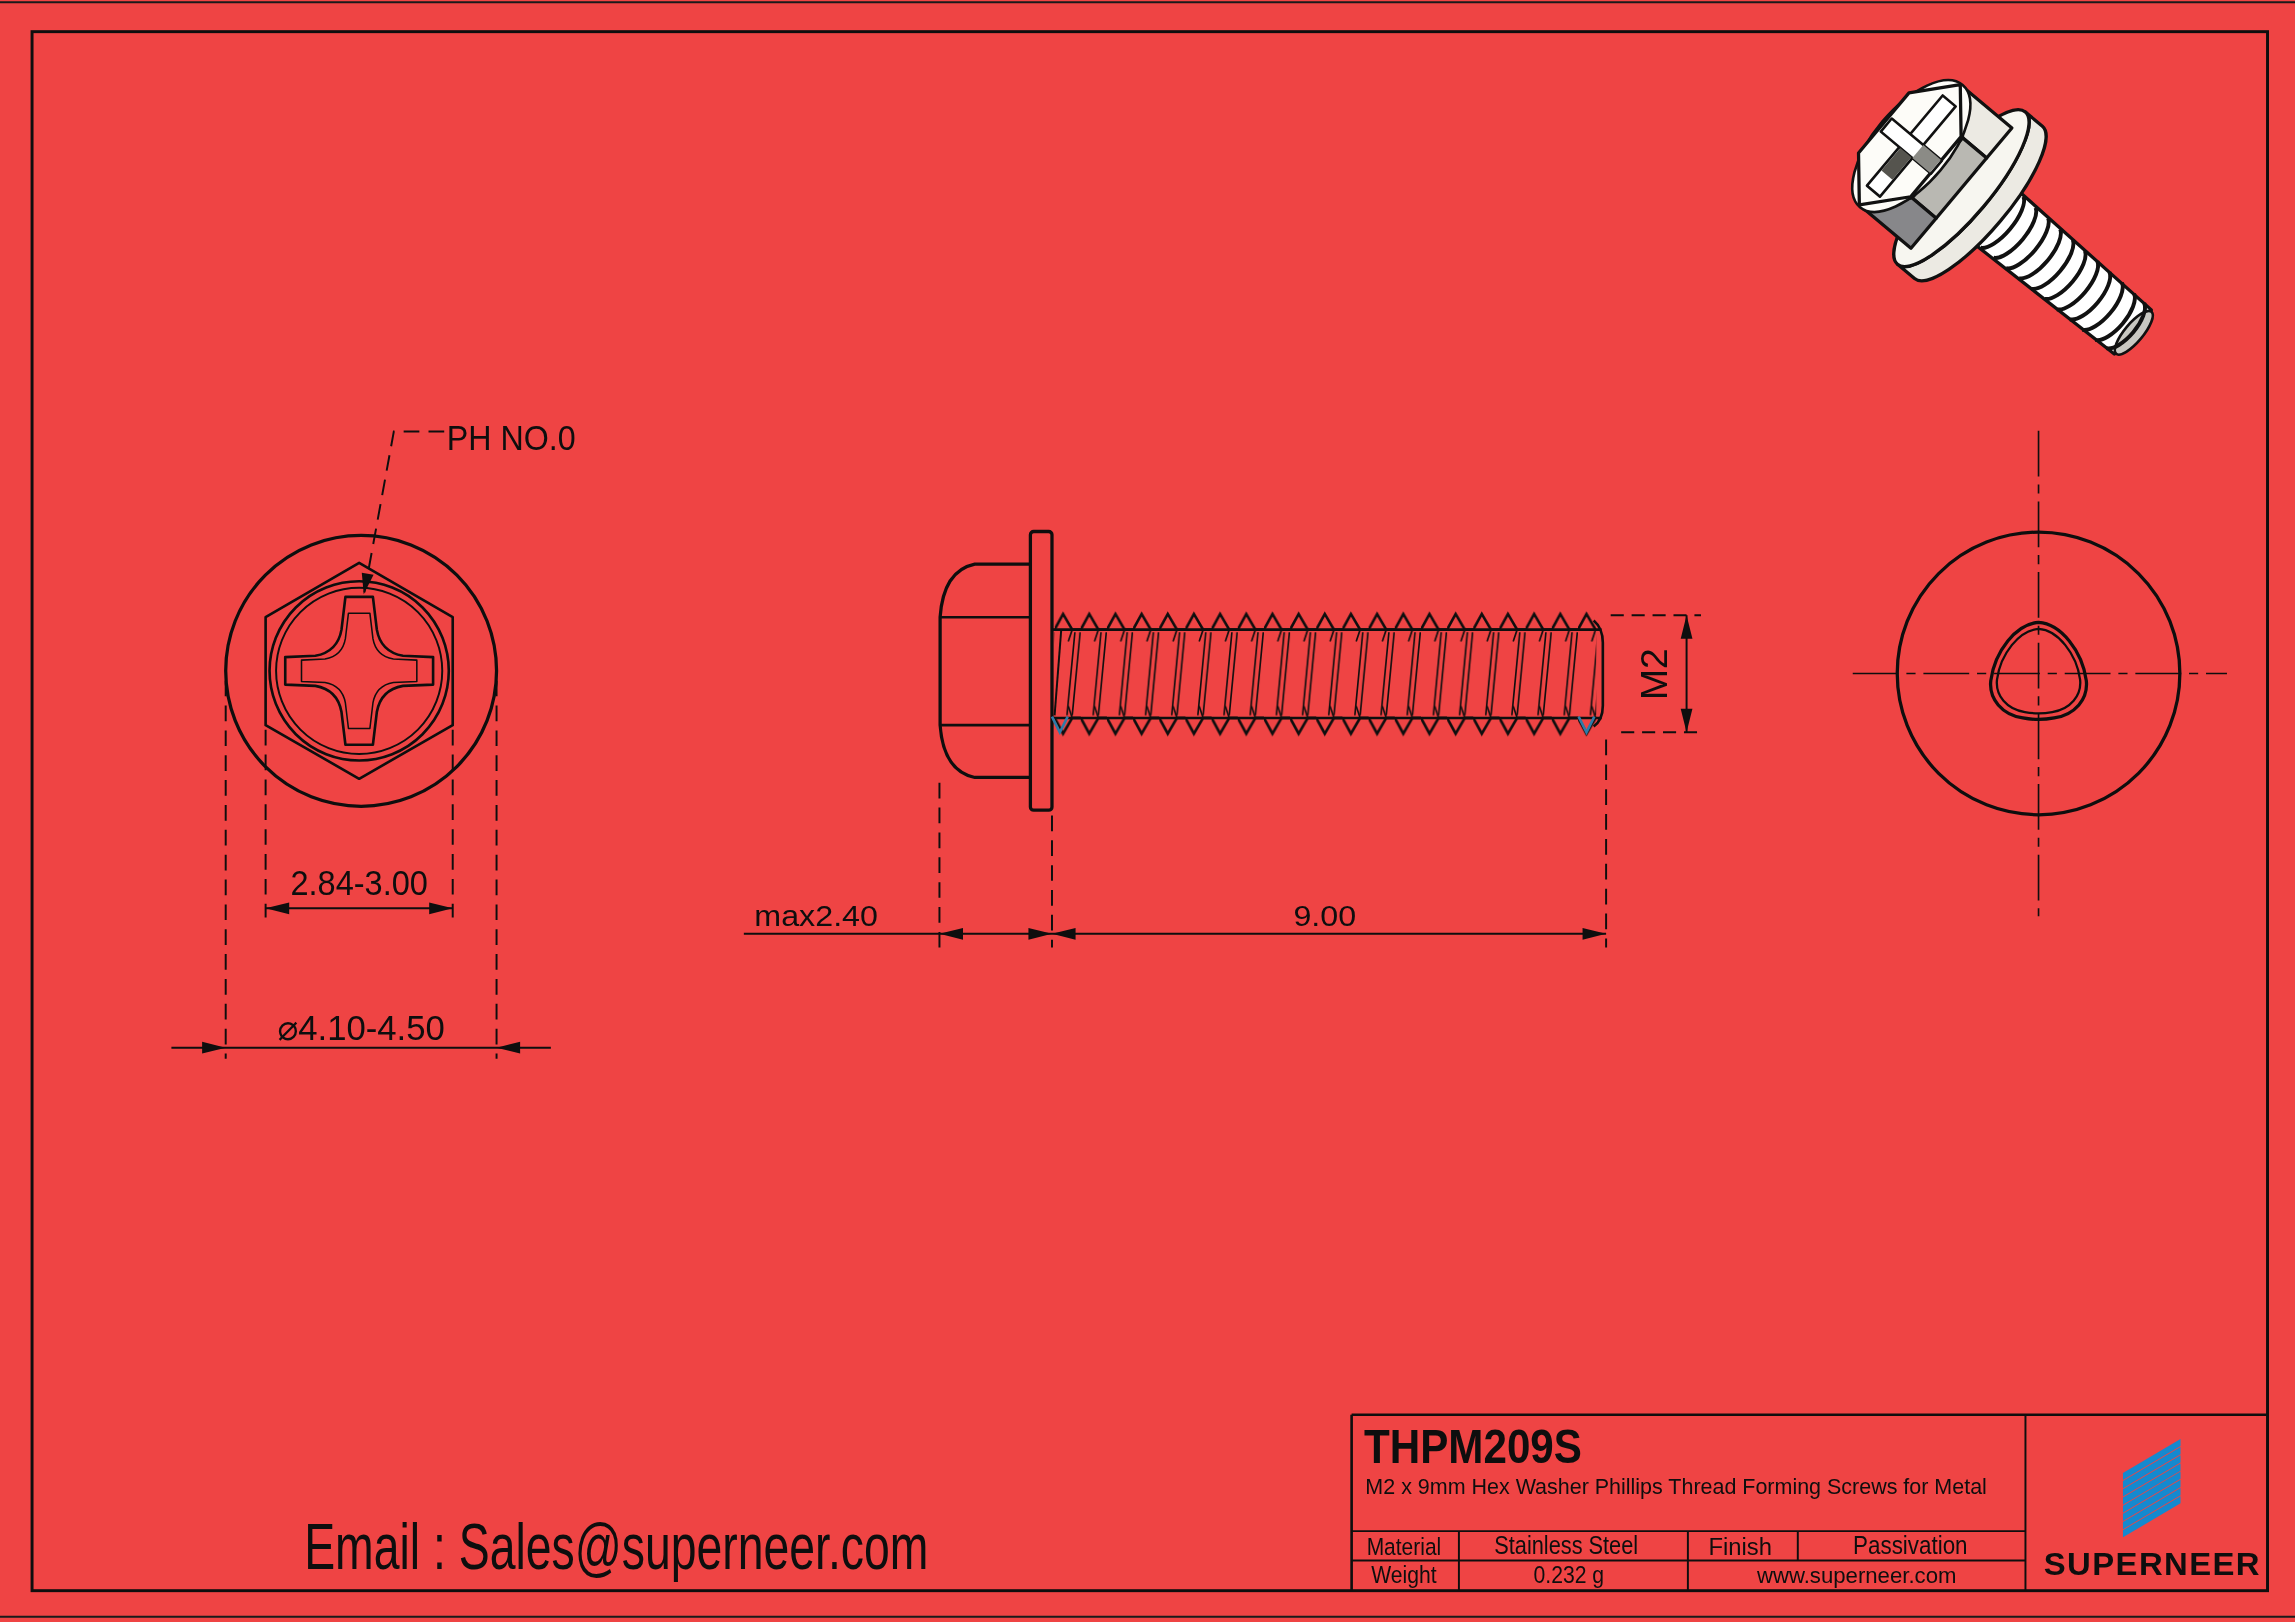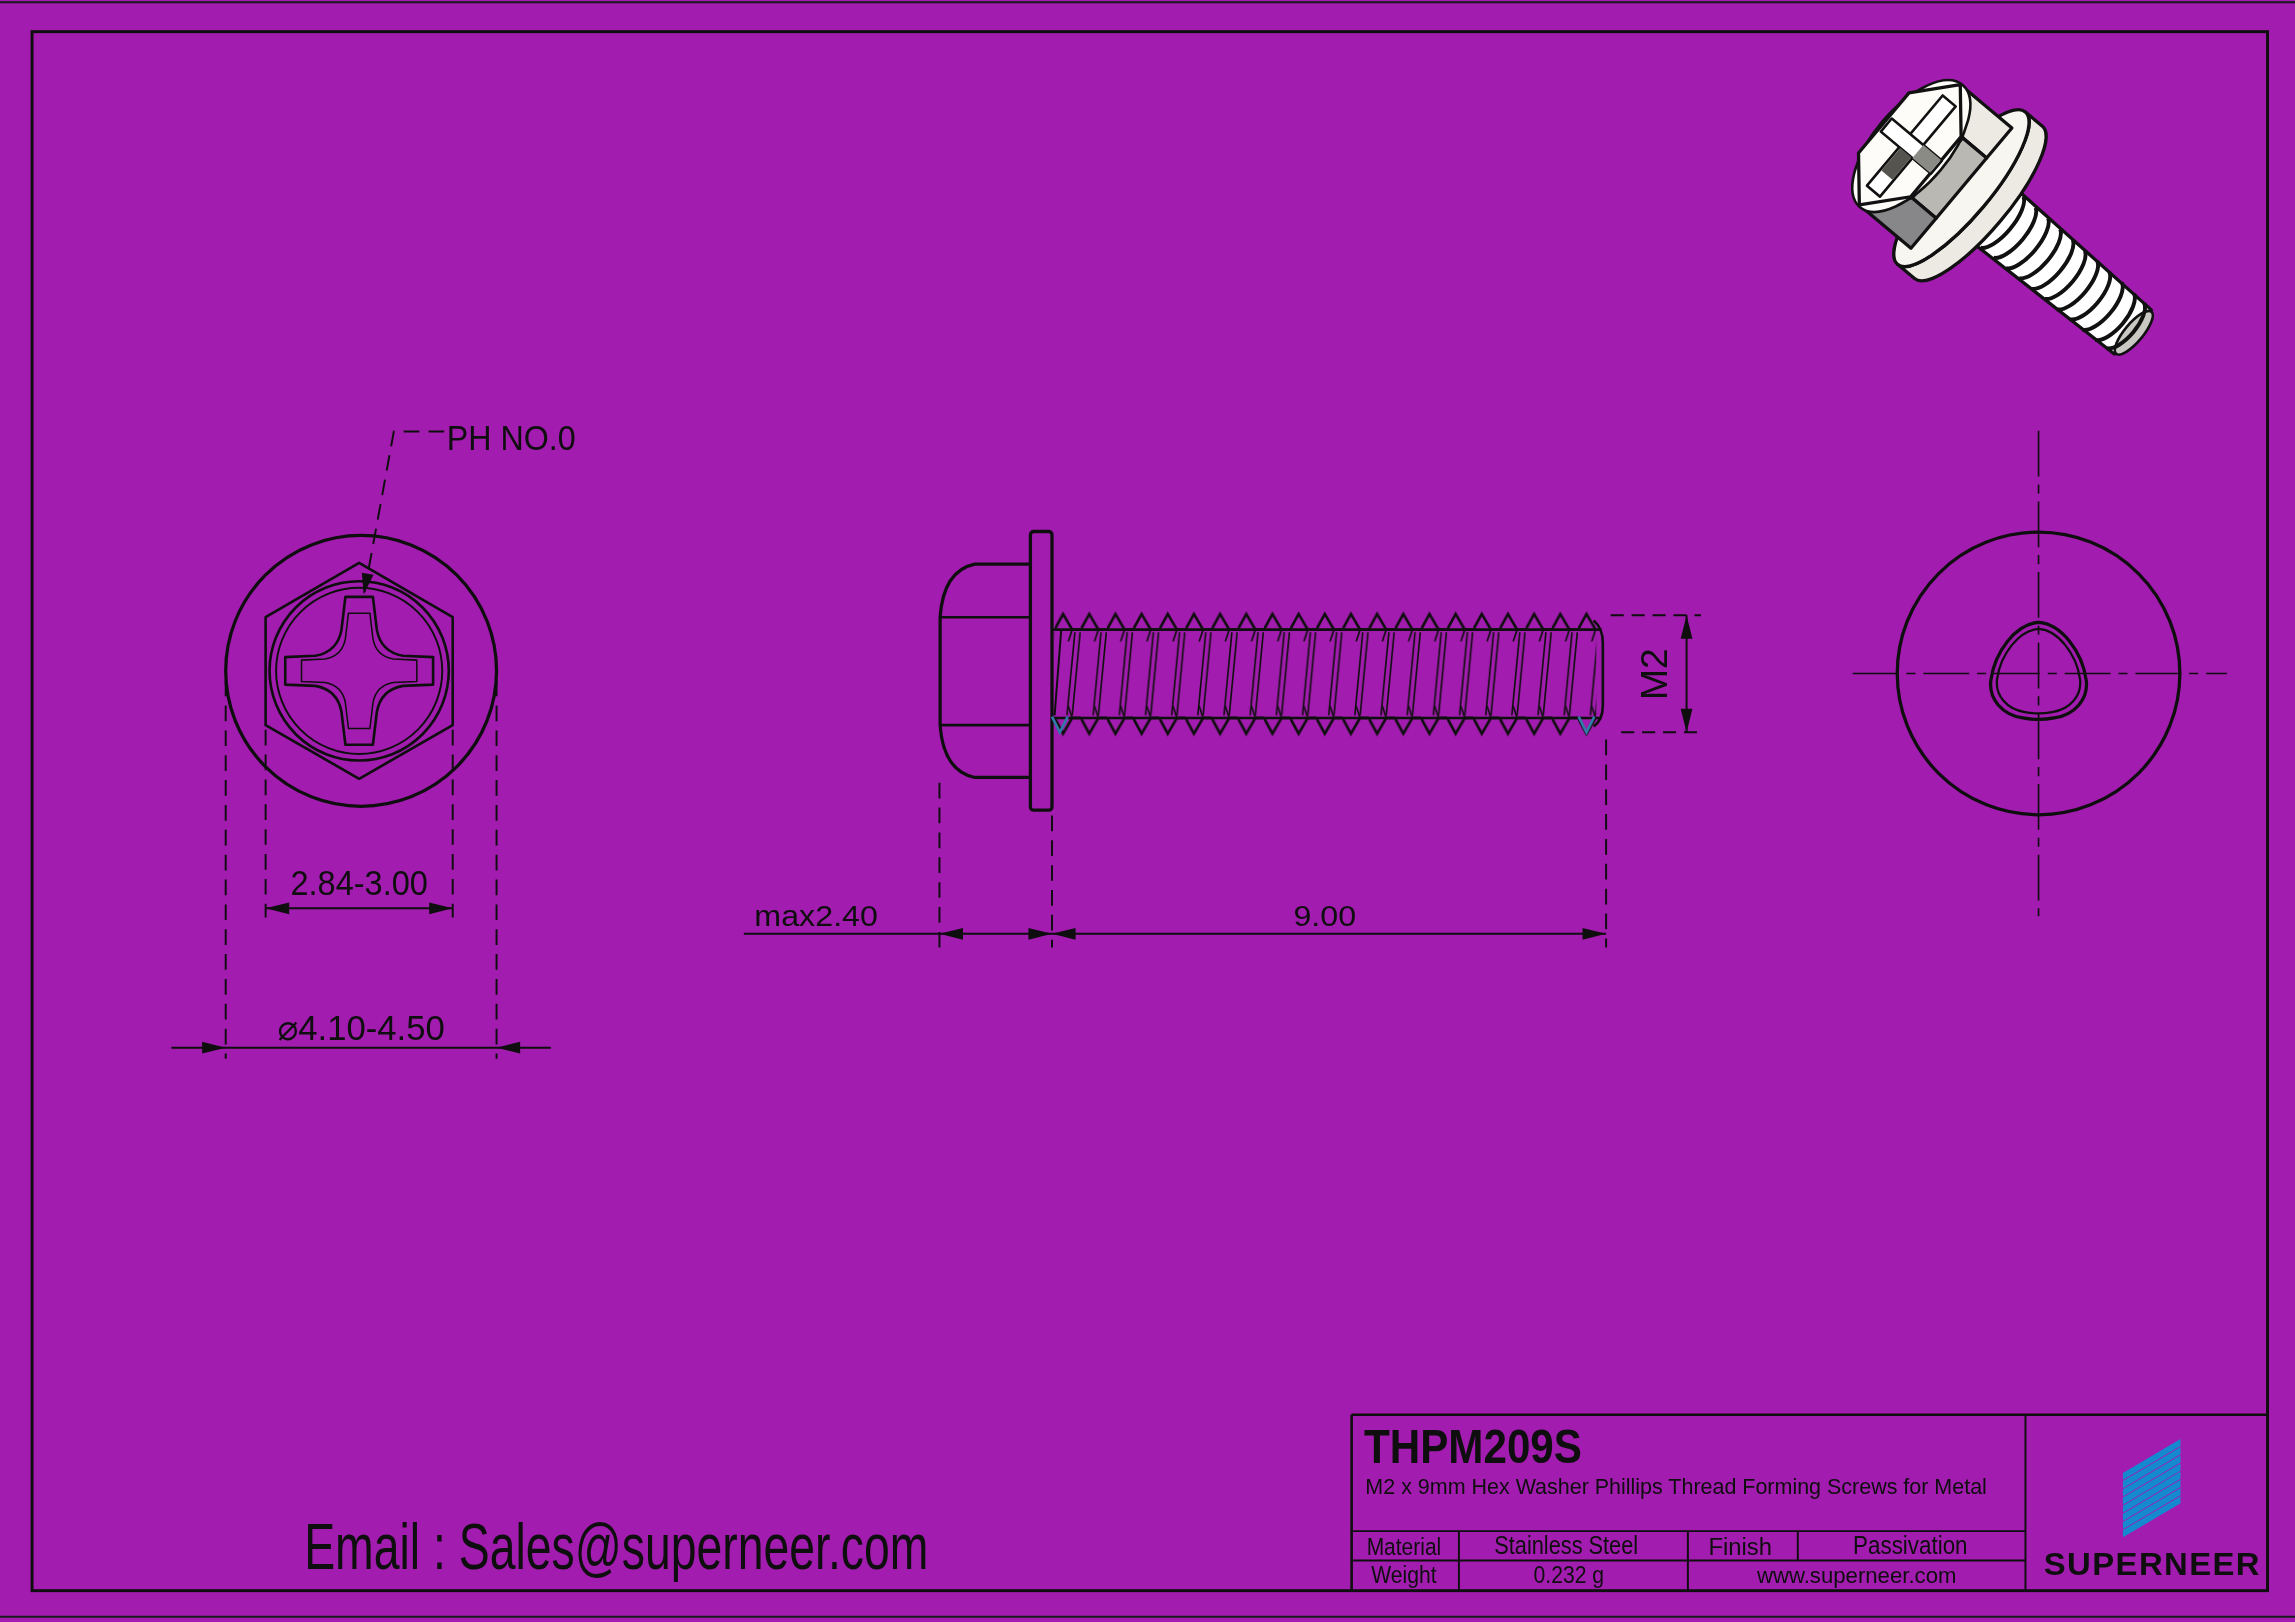--- a/index.html
+++ b/index.html
@@ -1,16 +1,16 @@
 <!DOCTYPE html>
 <html style="font-size:10.5px"><head>
 <meta charset="utf-8">
 <style>
   html,body{margin:0;padding:0;background:#ffffff;}
-  .sheet{position:relative;width:2295px;height:1623px;background:#a21caf;overflow:hidden;}
+  .sheet{position:relative;width:2295px;height:1623px;background:#ef4444;overflow:hidden;}
   svg{position:absolute;left:0;top:0;}
   text{font-family:"Liberation Sans","DejaVu Sans",sans-serif;fill:#0e0e0e;}
   .t-part{font-weight:bold;}
   .t-brand{font-weight:bold;letter-spacing:2px;}
   .lw-heavy{stroke:#0e0e0e;stroke-width:5;fill:none;}
   .lw-med{stroke:#0e0e0e;stroke-width:4;fill:none;}
   .lw-thin{stroke:#0e0e0e;stroke-width:3;fill:none;}
   .lw-hair{stroke:#0e0e0e;stroke-width:2.5;fill:none;}
   .dash{stroke-dasharray:24 14;}
   .cdash{stroke-dasharray:70 12 14 12;}

